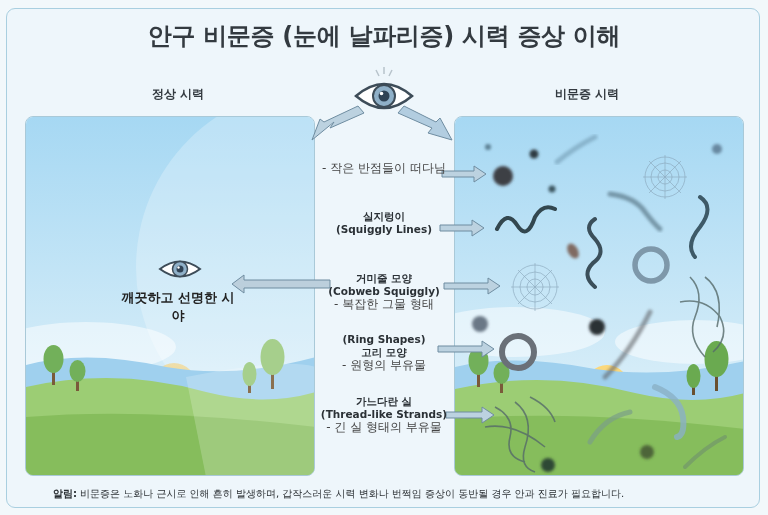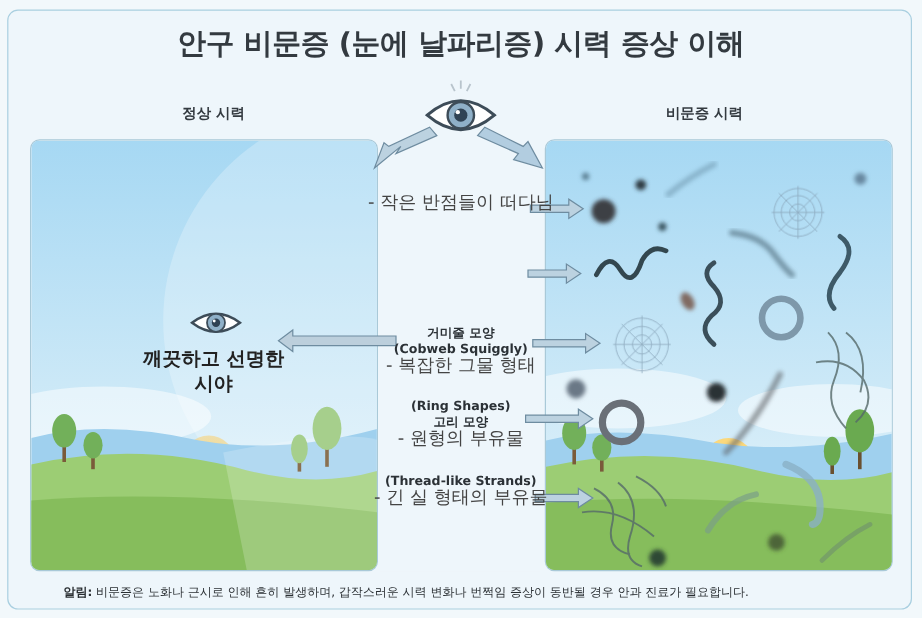--- a/index.html
+++ b/index.html
@@ -9,22 +9,22 @@
   .heading{position:absolute;top:86px;font-size:12px;font-weight:bold;color:#333a40;}
   .heading.left{left:128px;width:100px;text-align:center;}
   .heading.right{left:532px;width:110px;text-align:center;}
   .panel{position:absolute;top:116px;width:290px;height:360px;border-radius:8px;overflow:hidden;border:1px solid #a9c9d8;box-sizing:border-box;}
   .panel.left{left:25px;}
   .panel.right{left:454px;}
   .panel svg{position:absolute;left:0;top:0;}
   .center-col{position:absolute;left:316px;top:140px;width:134px;height:336px;background:#eef6fb;}
   .sym{position:absolute;left:300px;width:168px;text-align:center;color:#2b3136;}
   .sym .t{font-size:10.5px;font-weight:bold;line-height:13px;display:block;}
-  .sym .d{font-size:15px;color:#444;line-height:12px;display:block;text-align:center;}
-  .clear-label{position:absolute;left:118px;top:289px;width:120px;text-align:center;font-size:16px;font-weight:bold;color:#222;}
+  .sym .d{font-size:12px;color:#444;line-height:12px;display:block;text-align:center;}
+  .clear-label{position:absolute;left:118px;top:289px;width:120px;text-align:center;font-size:13px;font-weight:bold;color:#222;}
   .note{position:absolute;left:0;top:487px;width:677px;text-align:center;font-size:10px;color:#2a2f33;}
   .note b{font-weight:bold;}
   .overlay{position:absolute;left:0;top:0;width:768px;height:515px;pointer-events:none;}
 </style>
 </head>
 <body>
 
 <div class="frame"></div>
 
 <div class="title">안구 비문증 (눈에 날파리증) 시력 증상 이해</div>
@@ -194,29 +194,32 @@
     <circle cx="-1.5" cy="-1.5" r="1.2" fill="#ffffff"></circle>
   </g>
 </svg>
 
 <div class="clear-label">깨끗하고 선명한 시야</div>
 
 <div class="sym" style="top:162px;">
   <span class="d">- 작은 반점들이 떠다님</span>
 </div>
 <div class="sym" style="top:210px;">
+  <span class="t">실지렁이</span>
+  <span class="t">(Squiggly Lines)</span>
 </div>
 <div class="sym" style="top:272px;">
   <span class="t">거미줄 모양</span>
   <span class="t">(Cobweb Squiggly)</span>
   <span class="d">- 복잡한 그물 형태</span>
 </div>
 <div class="sym" style="top:333px;">
   <span class="t">(Ring Shapes)</span>
   <span class="t">고리 모양</span>
   <span class="d">- 원형의 부유물</span>
 </div>
 <div class="sym" style="top:395px;">
+  <span class="t">가느다란 실</span>
   <span class="t">(Thread-like Strands)</span>
   <span class="d">- 긴 실 형태의 부유물</span>
 </div>
 
 <div class="note"><b>알림:</b><span> 비문증은 노화나 근시로 인해 흔히 발생하며, 갑작스러운 시력 변화나 번쩍임 증상이 동반될 경우 안과 진료가 필요합니다.</span></div>
 
 </body></html>

